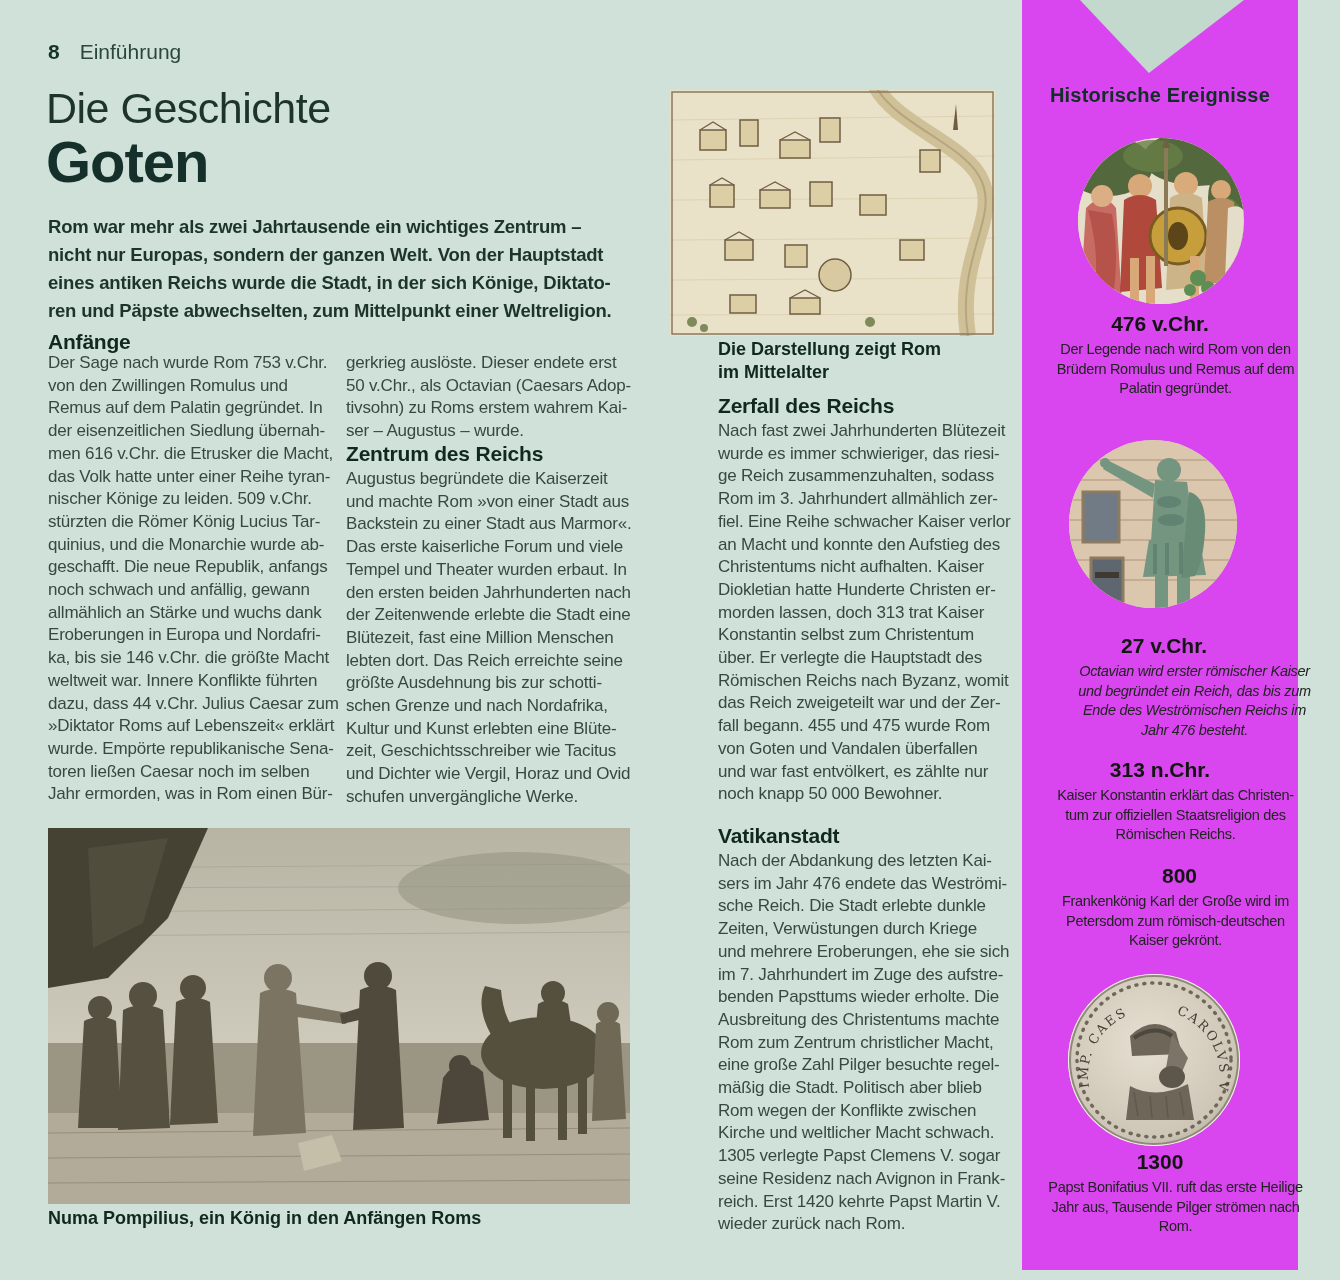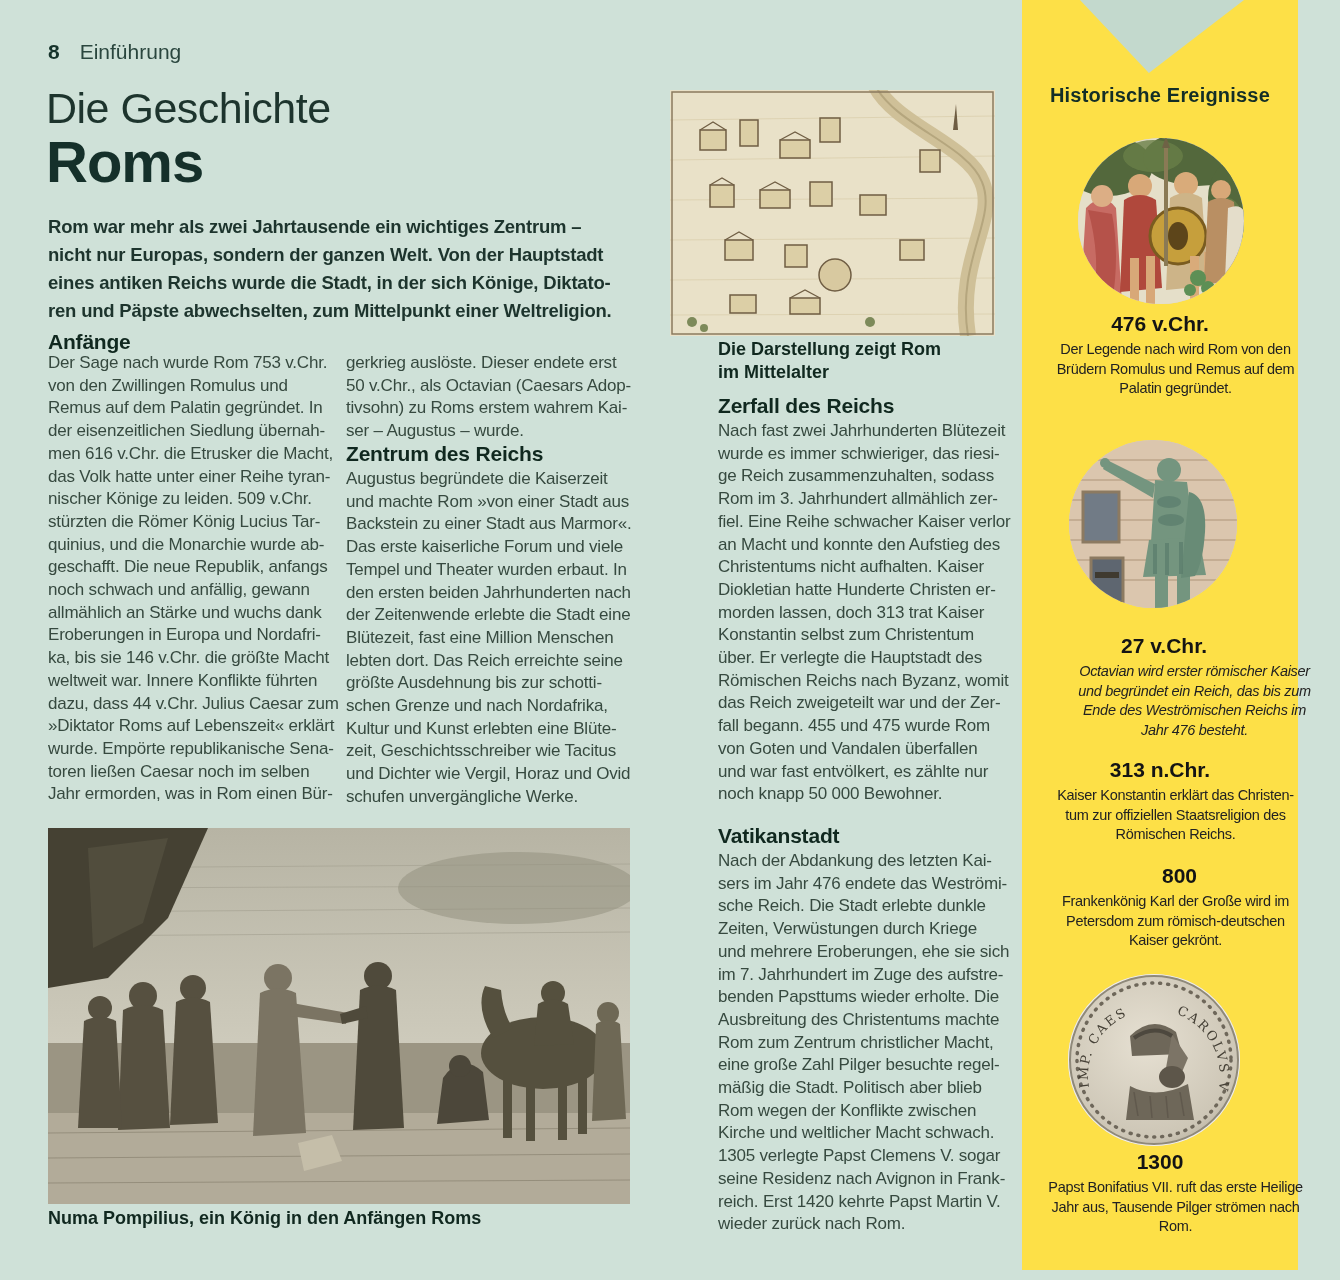--- a/index.html
+++ b/index.html
@@ -2,21 +2,21 @@
 <html lang="de"><head>
 <meta charset="utf-8">
 <style>
   html,body{margin:0;padding:0;background:#9aa8a0;}
   .page{
     position:relative;width:1340px;height:1280px;margin:0 auto;
     background:#cfe1d8;overflow:hidden;
     font-family:"Liberation Sans",sans-serif;
   }
   
-  .sidebar-panel{position:absolute;left:1022px;top:0;width:276px;height:1270px;background:#fde047;}
+  .sidebar-panel{position:absolute;left:1022px;top:0;width:276px;height:1270px;background:#d946ef;}
   .chevron{position:absolute;left:58px;top:0;width:164px;height:73px;background:#c3d9cd;
     -webkit-clip-path:polygon(0 0,100% 0,42% 100%);clip-path:polygon(0 0,100% 0,42% 100%);}
   .sb-title{position:absolute;left:0;top:84px;width:100%;text-align:center;
     font-size:20px;font-weight:700;color:#132e27;letter-spacing:.2px;}
   .ev-circle{position:absolute;border-radius:50%;overflow:hidden;background:#d8d2c2;}
   .ev-year{position:absolute;left:0;width:100%;text-align:center;font-size:21px;font-weight:700;color:#141414;}
   .ev-text{position:absolute;left:0;width:307px;text-align:center;font-size:14.5px;line-height:19.5px;
     letter-spacing:-0.3px;color:#222;white-space:pre-line;}
   
   .pg-head{position:absolute;left:48px;top:40px;display:flex;gap:20px;align-items:baseline;}
@@ -39,21 +39,21 @@
 <body>
 
 <div class="page">
 
   <div class="pg-head">
     <span class="pg-num">8</span>
     <span class="pg-sec">Einführung</span>
   </div>
 
   <div class="title1">Die Geschichte</div>
-  <div class="title2">Roms</div>
+  <div class="title2">Goten</div>
 
   <div class="intro">Rom war mehr als zwei Jahrtausende ein wichtiges Zentrum –
 nicht nur Europas, sondern der ganzen Welt. Von der Hauptstadt
 eines antiken Reichs wurde die Stadt, in der sich Könige, Diktato-
 ren und Päpste abwechselten, zum Mittelpunkt einer Weltreligion.</div>
 
   <div class="col-h" style="left:48px;top:330px;">Anfänge</div>
   <div class="col-p" style="left:48px;top:352px;">Der Sage nach wurde Rom 753 v.Chr.
 von den Zwillingen Romulus und
 Remus auf dem Palatin gegründet. In

